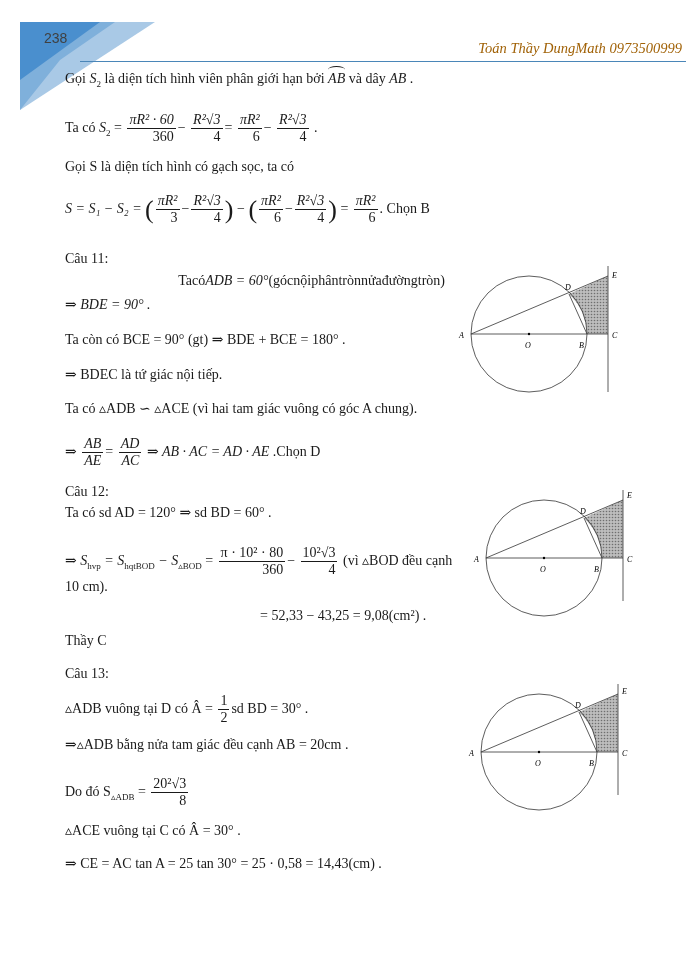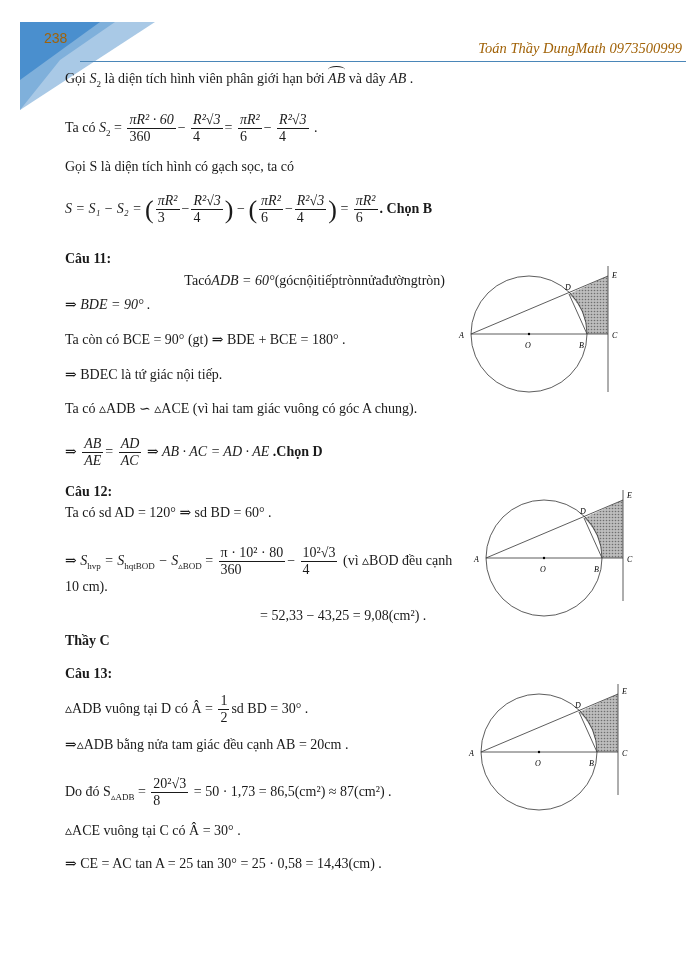--- a/index.html
+++ b/index.html
@@ -1,26 +1,26 @@
 <!DOCTYPE html>
 <html><head>
   <meta charset="utf-8">
   <style>
     html, body { margin: 0; padding: 0; background: #ffffff; }
     body { width: 700px; height: 960px; position: relative; overflow: hidden;
       font-family: "Liberation Serif", "DejaVu Serif", serif; color: #1a1a1a; font-size: 14px; }
     .corner { position: absolute; left: 0; top: 0; width: 160px; height: 120px; }
     .page-num { position: absolute; left: 44px; top: 30px; font-family: "Liberation Sans", sans-serif;
-      font-size: 14px; color: #a16207; }
+      font-size: 14px; color: #404040; }
     .header-text { position: absolute; right: 18px; top: 40px; font-style: italic; font-size: 14.5px; color: #a16207; }
     .header-rule { position: absolute; left: 80px; right: 14px; top: 61px; border-top: 1px solid #4a86b8; }
     .line { position: absolute; left: 65px; white-space: nowrap; font-size: 14px; line-height: 18px; }
     .i { font-style: italic; }
-    .b { font-weight: bold; text-align: center; }
-    .frac { display: inline-block; vertical-align: middle; text-align: left; margin: 0 2px; }
+    .b { font-weight: normal; text-align: center; }
+    .frac { display: inline-block; vertical-align: middle; text-align: right; margin: 0 2px; }
     .frac > span { display: block; line-height: 16px; padding: 0 2px; }
     .frac > span.num { border-bottom: 1px solid #1a1a1a; }
     .sub { font-size: 9px; vertical-align: sub; }
     .arc { display: inline-block; position: relative; font-style: italic; }
     .arc::before { content: ""; position: absolute; left: 0; right: 0; top: -4px; height: 6px;
       border-top: 1px solid #1a1a1a; border-radius: 50% 50% 0 0; }
     .paren { font-size: 26px; vertical-align: middle; font-weight: 200; }
     .just { display: flex; justify-content: flex-end; width: 380px; }
     .figure { position: absolute; }
   </style>
@@ -58,21 +58,21 @@
   = <span class="frac"><span class="num i">πR²</span><span>6</span></span><span class="b">. Chọn B</span>
 </div>
 
 <div class="line b" style="top:250px">Câu 11:</div>
 <div class="line just" style="top:272px">
   <span>Ta</span>
     <span>có</span>
     <span class="i">ADB = 60°</span>
     <span>(góc</span>
     <span>nội</span>
-    <span>tiếp</span>
+    <span>phân</span>
     <span>tròn</span>
     <span>nửa</span>
     <span>đường</span>
     <span>tròn)</span>
 </div>
 <div class="line i" style="top:296px">⇒ BDE = 90° .</div>
 <div class="line" style="top:331px">Ta còn có  BCE = 90°  (gt) ⇒ BDE + BCE = 180° .</div>
 <div class="line" style="top:366px">⇒ BDEC  là tứ giác nội tiếp.</div>
 <div class="line" style="top:400px">Ta có ▵ADB ∽ ▵ACE  (vì hai tam giác vuông có góc  A  chung).</div>
 <div class="line" style="top:436px">
@@ -94,21 +94,21 @@
 <div class="line" style="top:607px; left:260px">= 52,33 − 43,25 = 9,08(cm²) .</div>
 <div class="line b" style="top:632px">Thầy C</div>
 
 <div class="line b" style="top:665px">Câu 13:</div>
 <div class="line" style="top:693px">
   <span>▵ADB  vuông tại  D  có  Â = </span><span class="frac"><span class="num">1</span><span>2</span></span><span>sd BD = 30° .</span>
 </div>
 <div class="line" style="top:736px">⇒▵ADB  bằng nửa tam giác đều cạnh  AB = 20cm .</div>
 <div class="line" style="top:776px">
   <span>Do đó  S</span><span class="sub">▵ADB</span><span> = </span>
-  <span class="frac"><span class="num">20²√3</span><span>8</span></span><span> = 50 · 1,73 = 86,5(cm²) ≈ 87(cm²) .</span>
+  <span class="frac"><span class="num">20²√3</span><span>8</span></span>
 </div>
 <div class="line" style="top:822px">▵ACE  vuông tại  C  có  Â = 30° .</div>
 <div class="line" style="top:855px">⇒ CE = AC tan A = 25 tan 30° = 25 · 0,58 = 14,43(cm) .</div>
 
 <svg class="figure" style="left:455px; top:262px" width="175" height="150" viewBox="0 0 175 150">
   <defs>
     <pattern id="hatch" width="3" height="3" patternUnits="userSpaceOnUse">
       <rect width="3" height="3" fill="#bdbdbd"></rect>
         <circle cx="1.5" cy="1.5" r="0.8" fill="#6f6f6f"></circle>
     </pattern>

